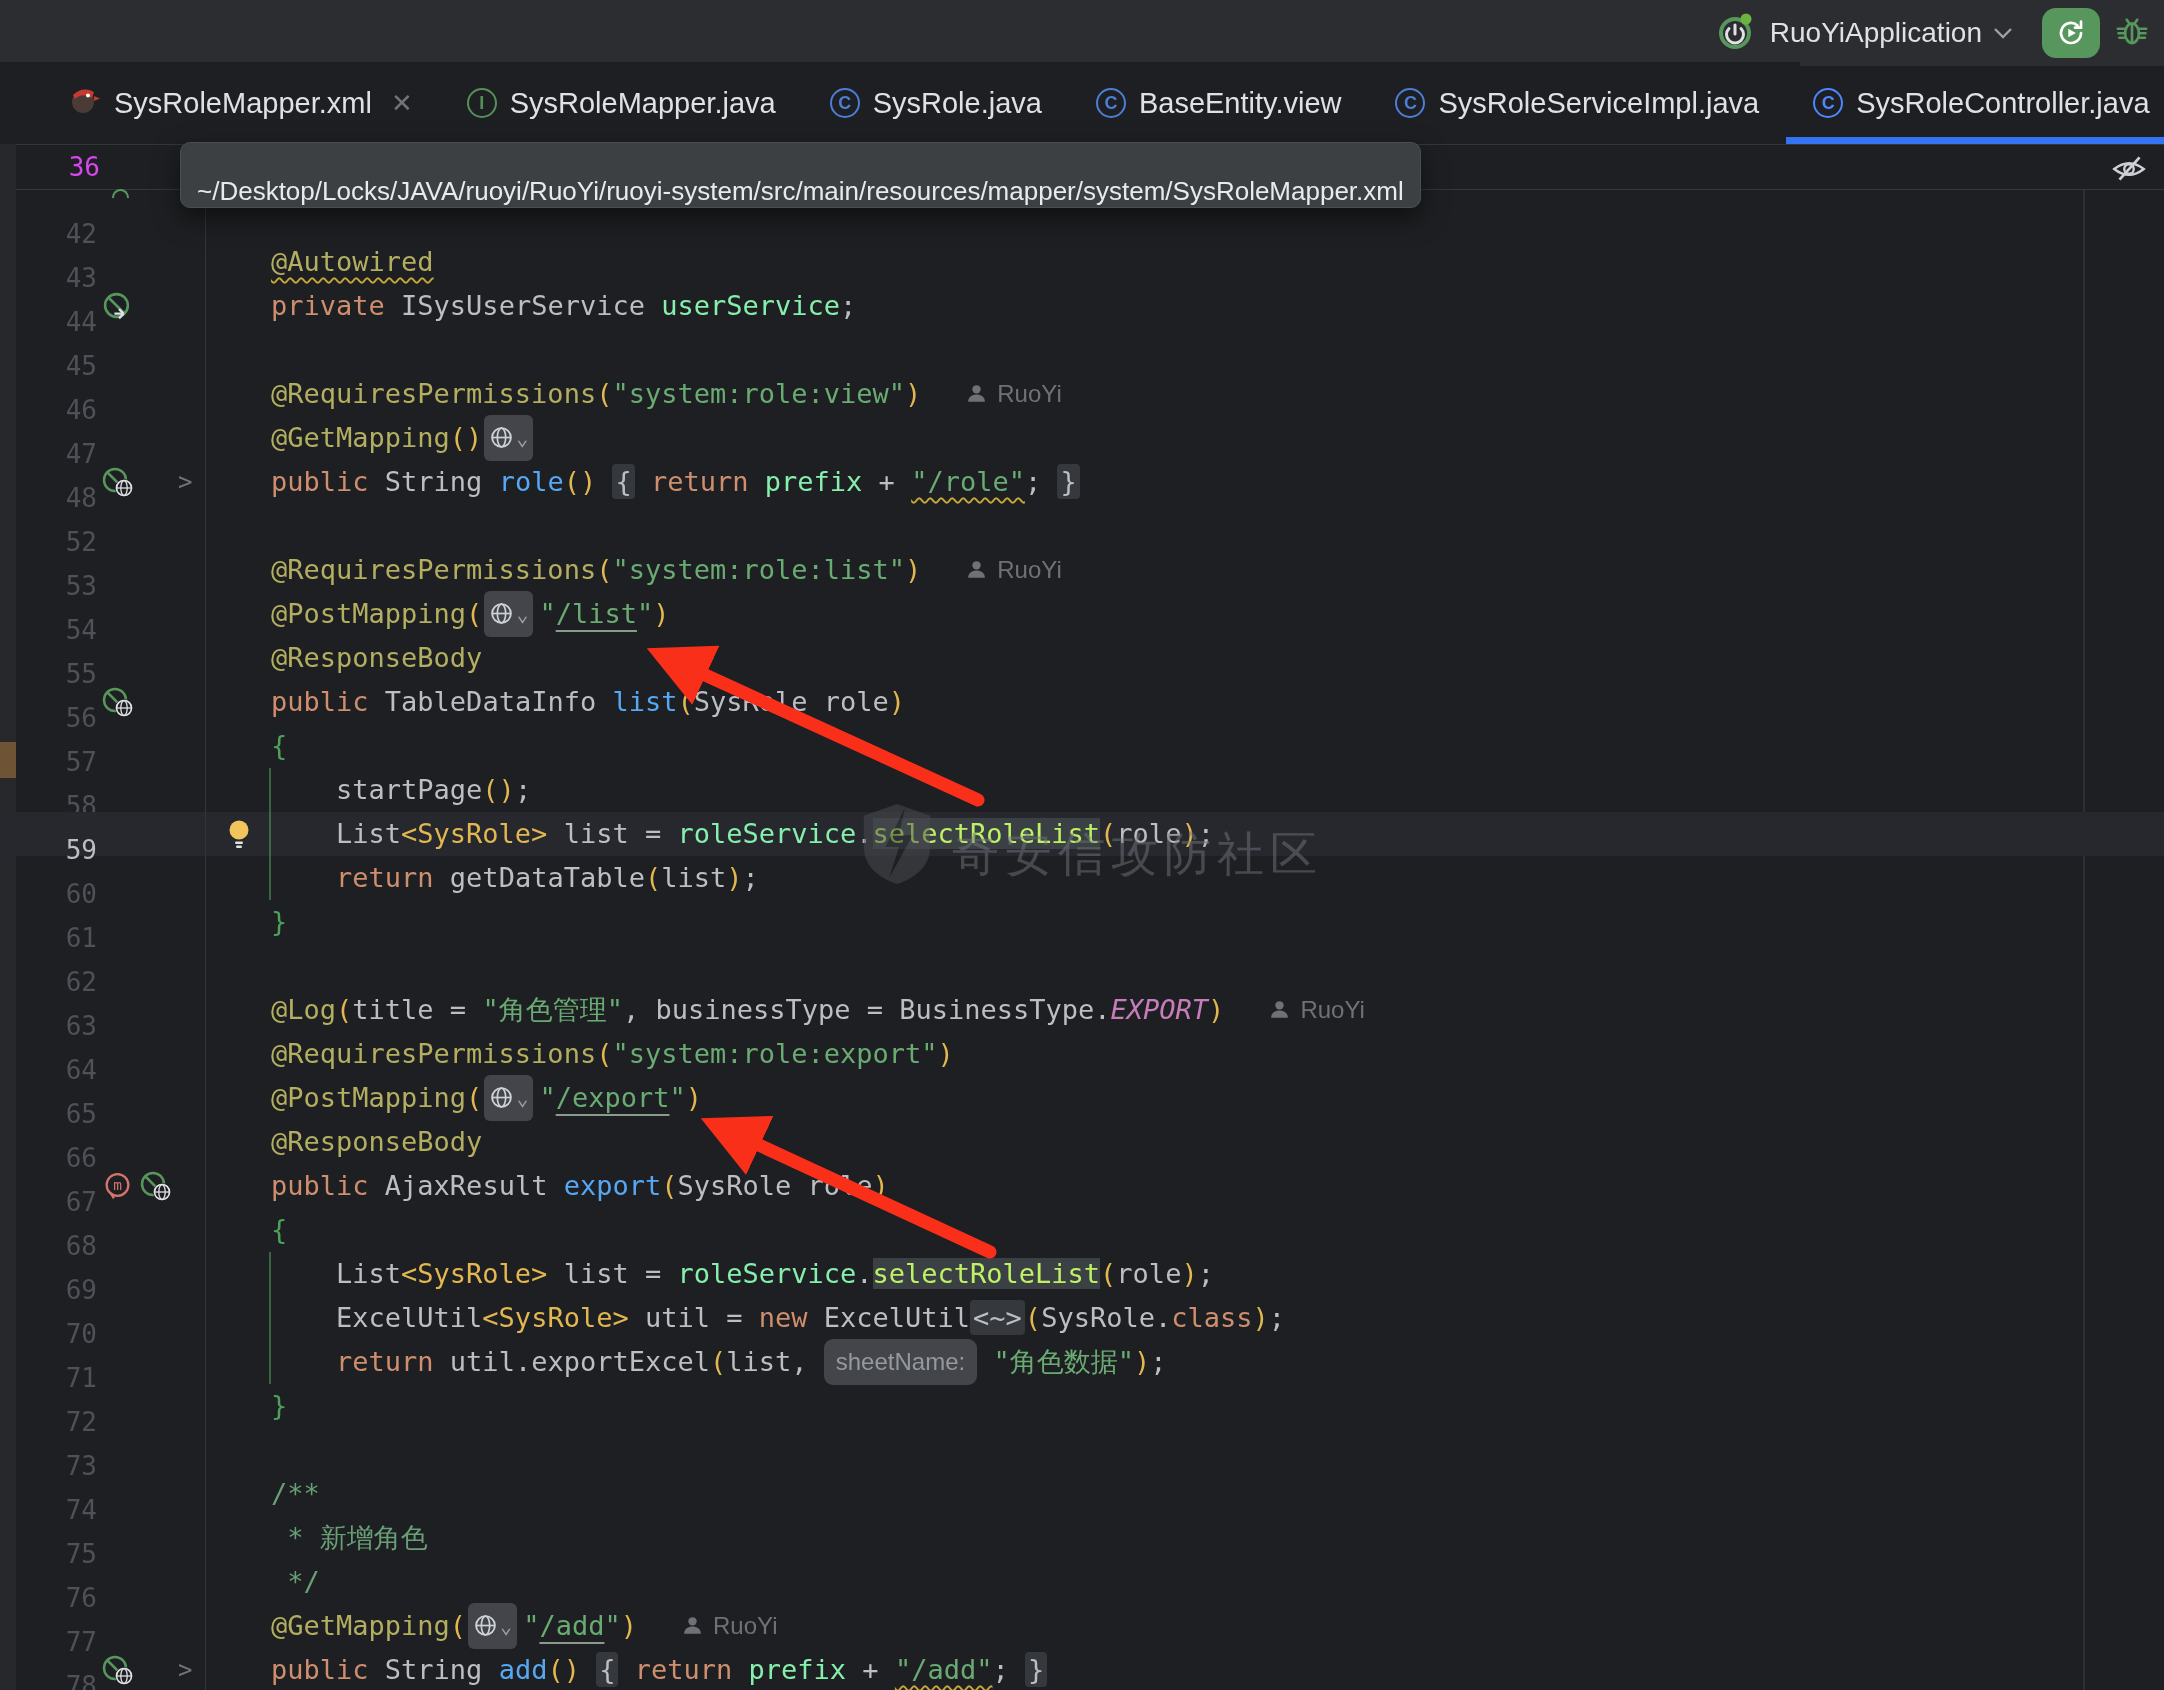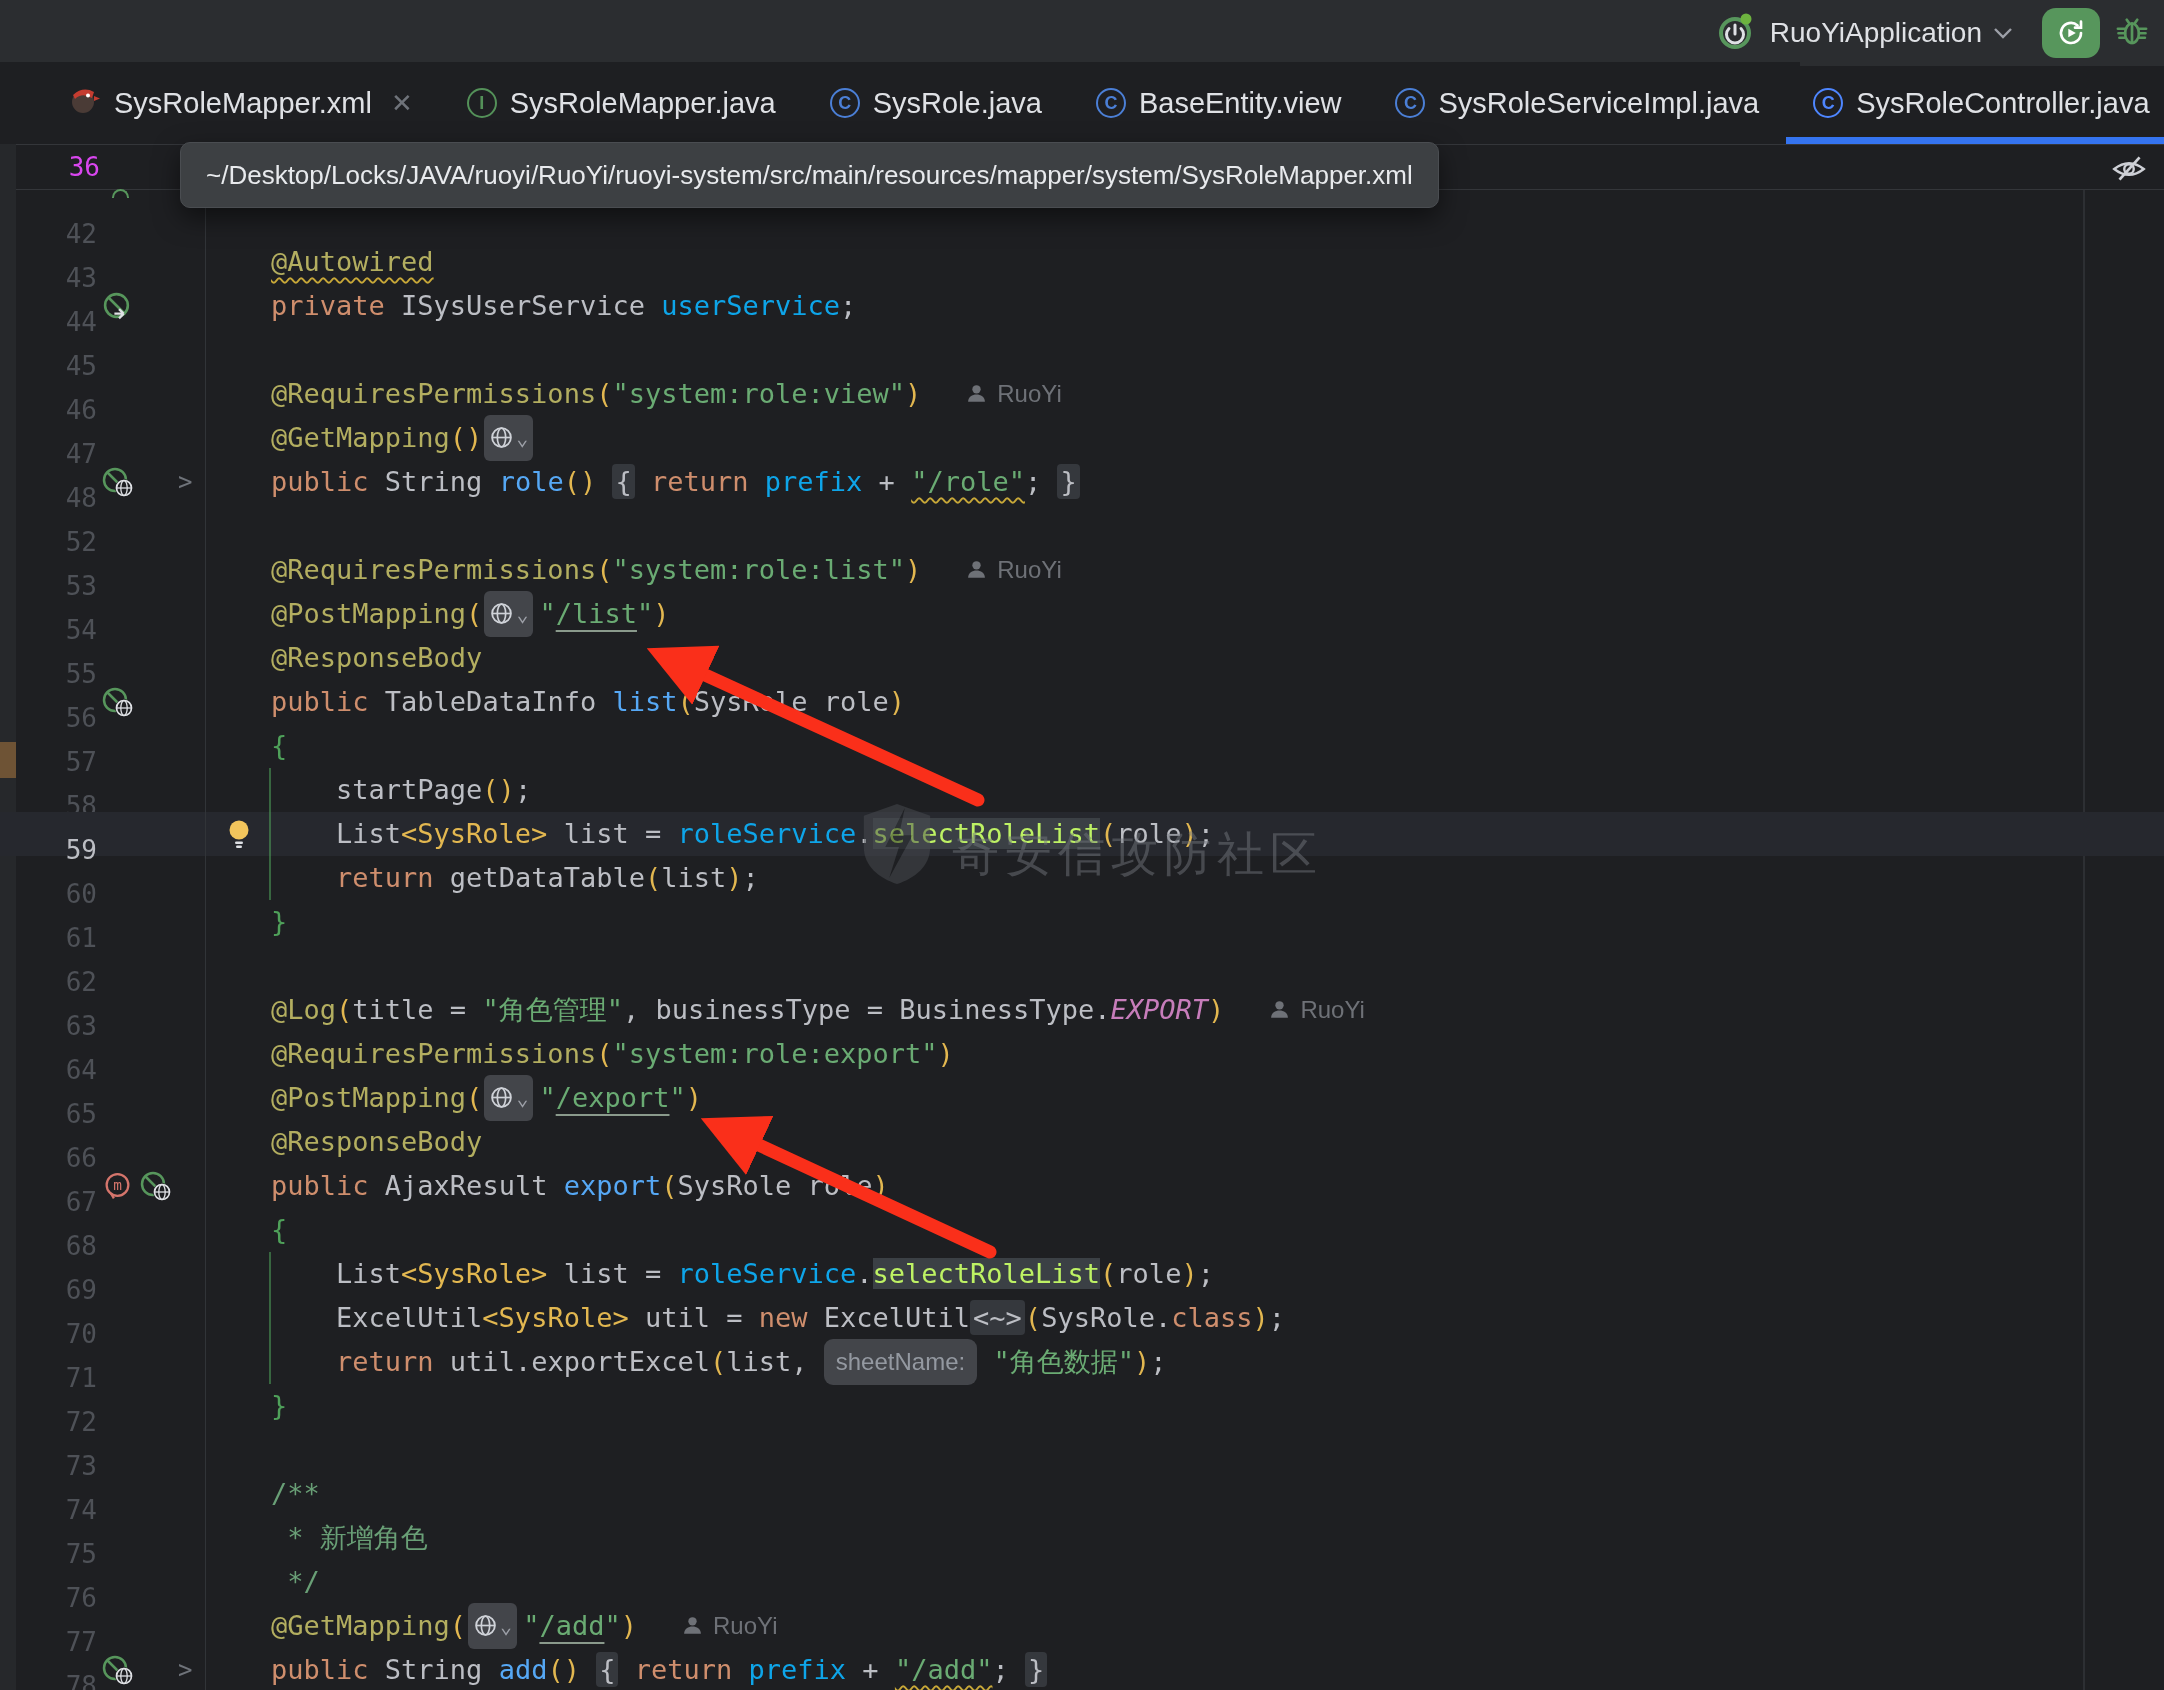--- a/index.html
+++ b/index.html
@@ -40,21 +40,21 @@
   .gicons{position:absolute;left:102px;top:7px;display:flex;gap:7px;}
   .foldch{position:absolute;left:178px;top:0;font:24px/44px "DejaVu Sans Mono",monospace;color:#6f737a;}
   .code{flex:1;position:relative;white-space:pre;font:27px/44px "DejaVu Sans Mono",monospace;color:#bcbec4;}
   .bulbwrap{position:absolute;left:20px;top:6px;}
   
   .tok-ws,.tok-txt{color:#bcbec4;}
   .tok-kw{color:#cf8e6d;}
   .tok-ann,.tok-annw{color:#b3ae60;}
   .tok-str,.tok-strw{color:#6aab73;}
   .tok-mth{color:#56a8f5;}
-  .tok-fld{color:#0ea5e9;}
+  .tok-fld{color:#86efac;}
   .tok-cns{color:#c77dbb;font-style:italic;}
   .tok-par{color:#e2b750;}
   .tok-brg{color:#4fa15a;}
   .tok-gen{color:#e2b750;}
   .tok-cmt{color:#699f76;}
   .tok-lnk{color:#6aab73;text-decoration:underline;text-decoration-color:#8a9a8c;
            text-decoration-thickness:2px;text-underline-offset:7px;}
   .tok-annw,.tok-strw{text-decoration:underline wavy #c8a838 2px;text-underline-offset:6px;text-decoration-skip-ink:none;}
   .tok-box{background:#35383d;border-radius:4px;padding:2px 3px;color:#bcbec4;}
   .tok-hlbox{background:#3b4045;color:#bef264;}
@@ -62,21 +62,21 @@
         vertical-align:middle;transform:translateY(-2px);margin:0 6px 0 2px;}
   .chip .chev{color:#9da0a8;font-size:20px;margin-left:2px;}
   .hintchip{display:inline-block;background:#43454a;border-radius:9px;padding:1px 12px;color:#9499a1;
             font-family:"Liberation Sans",sans-serif;font-size:24px;vertical-align:middle;transform:translateY(-2px);}
   .author{display:inline-flex;align-items:center;gap:9px;margin-left:44px;color:#6e7177;
           font:24px "Liberation Sans",sans-serif;vertical-align:middle;transform:translateY(-2px);}
   .iguide{position:absolute;width:2px;background:rgba(79,161,90,.55);}
   .mguide{position:absolute;left:2083px;top:190px;width:2px;height:1500px;background:#2d2f33;}
   
   .tooltip{position:absolute;left:180px;top:142px;height:64px;background:#3d4043;border:1px solid #4a4d51;
-           border-radius:10px;display:flex;align-items:center;padding:0 25px;color:#e8eaed;font-size:26px;
+           border-radius:10px;display:flex;align-items:flex-end;padding:0 16px;color:#e8eaed;font-size:26px;
            box-shadow:0 10px 26px rgba(0,0,0,.5);z-index:40;white-space:nowrap;}
   
   .wm{position:absolute;left:858px;top:800px;display:flex;align-items:flex-end;gap:16px;z-index:5;opacity:.5;}
   .wm span{color:#70747b;font-size:47px;letter-spacing:6px;font-family:"Liberation Sans",sans-serif;}
   .arrows{position:absolute;left:0;top:0;z-index:20;pointer-events:none;}
 </style>
 </head>
 <body>
 
 <div id="app">

